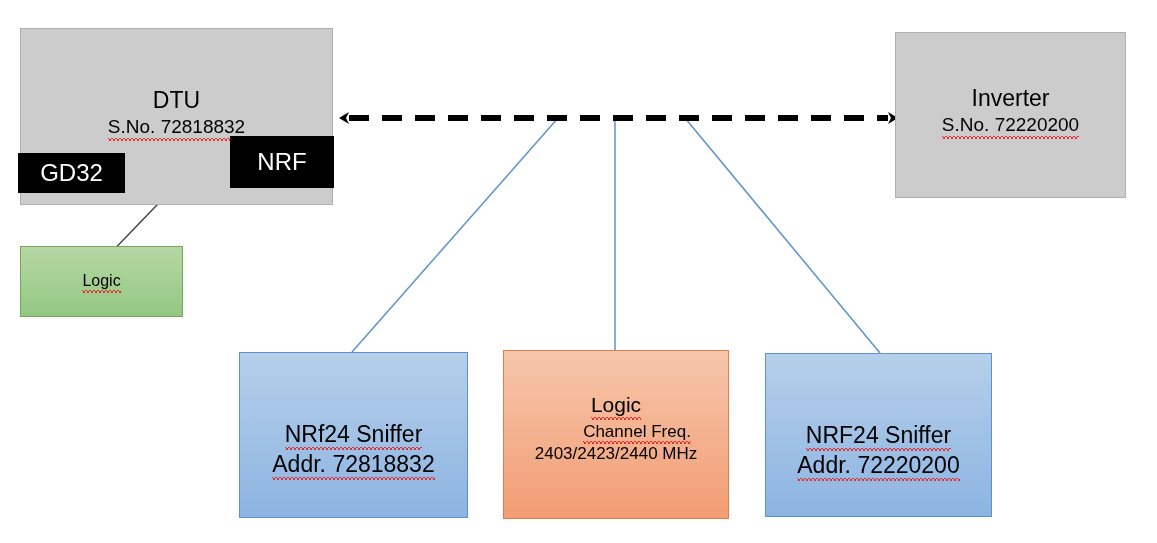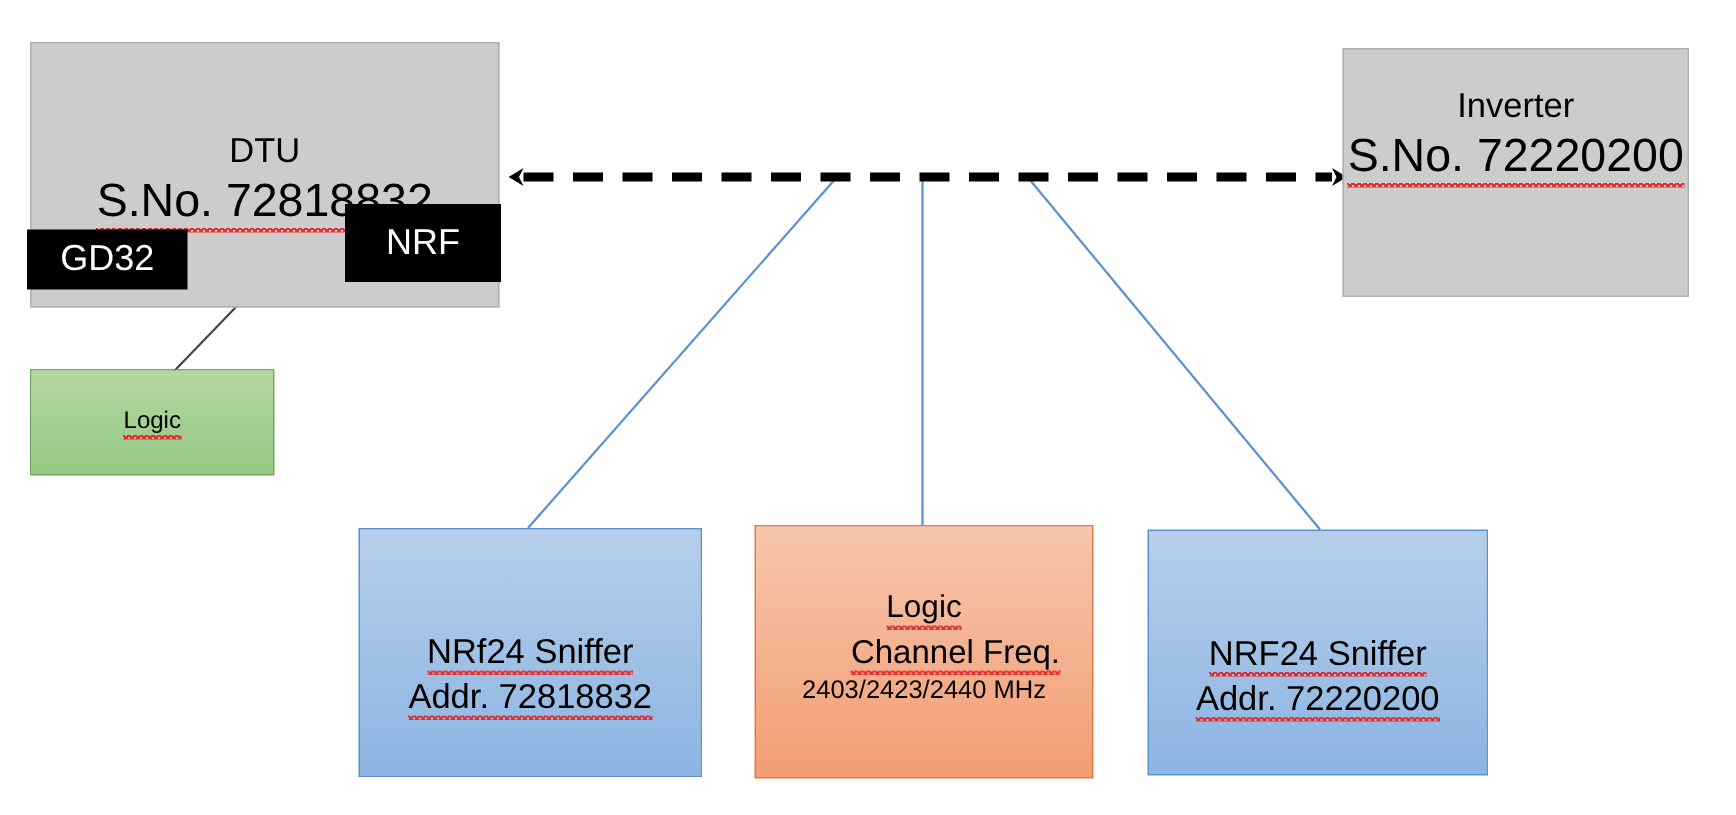--- a/index.html
+++ b/index.html
@@ -37,25 +37,25 @@
     border: 1px solid #b0b0b0;
   }
   #dtu-box {
     left: 20px; top: 28px; width: 313px; height: 177px;
     justify-content: flex-start;
     padding-top: 58px;
   }
   #inverter-box {
     left: 895px; top: 32px; width: 231px; height: 166px;
     justify-content: flex-start;
-    padding-top: 24px;
+    padding-top: 52px;
   }
   .grey-line-1 { font-size: 23px; }
   .grey-line-2 {
-    font-size: 31px;
+    font-size: 19px;
     margin-top: 2px;
     text-decoration: underline;
   }
 
   
   .black-box {
     background: #000000;
     color: #ffffff;
     border: none;
     font-size: 24px;
@@ -85,21 +85,21 @@
 
   
   #hackrf-box {
     left: 503px; top: 350px; width: 226px; height: 169px;
     background: linear-gradient(to bottom, #f6c6ab 0%, #f29d74 100%);
     border: 1px solid #de7d4c;
     justify-content: flex-start;
     padding-top: 42px;
   }
   .hackrf-title { font-size: 21px; }
-  .hackrf-sub   { font-size: 22px; margin-top: 4px; margin-left: 42px; }
+  .hackrf-sub   { font-size: 17px; margin-top: 4px; margin-left: 42px; }
   .hackrf-sub2  { font-size: 17px; margin-top: 2px; }
 
   
   .sq {
     position: relative;
     display: inline-block;
   }
   .sq::after {
     content: "";
     position: absolute;

